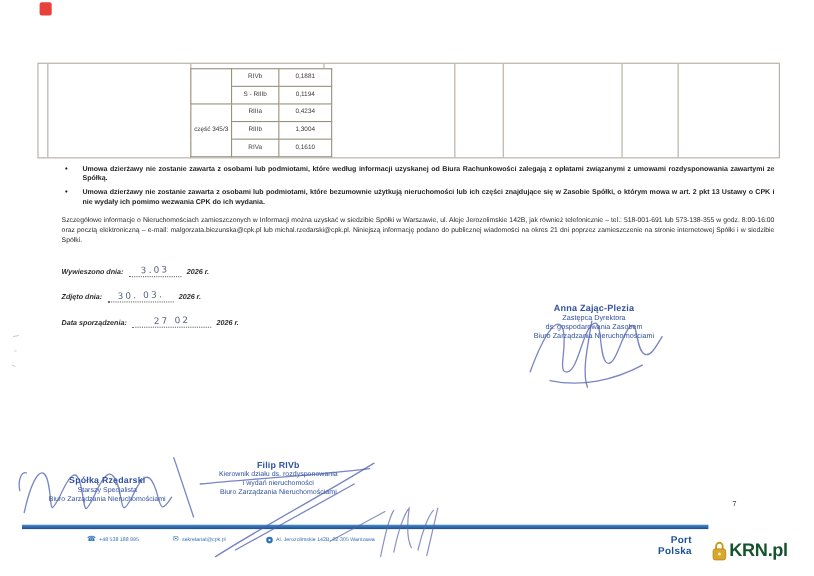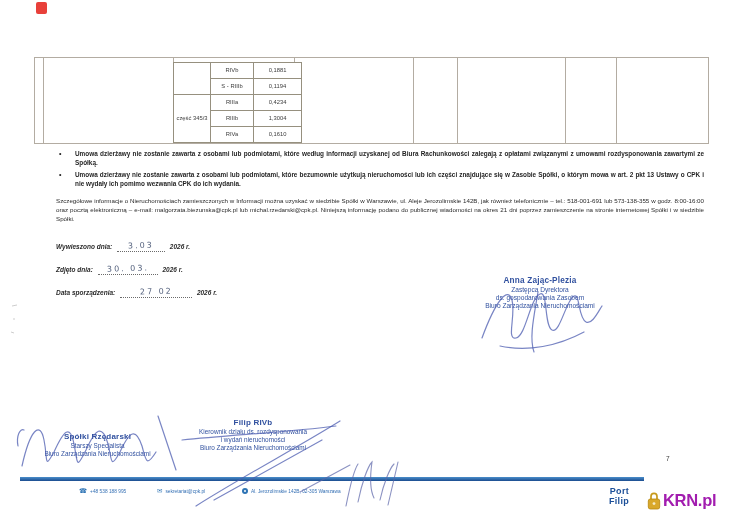--- a/index.html
+++ b/index.html
@@ -70,21 +70,21 @@
   .pin{width:6px;height:6px;border-radius:50%;background:#2e74b5;
        position:relative;flex:0 0 6px;}
   .pin::after{content:"";position:absolute;left:2px;top:2px;width:2px;height:2px;
               border-radius:50%;background:#fff;}
 
   .port-logo{position:absolute;left:565px;top:487px;width:64px;text-align:right;
              color:#1c4f98;font-weight:bold;font-size:9px;line-height:9.5px;
              letter-spacing:.3px;}
 
   .krn{position:absolute;left:647px;top:491px;display:flex;align-items:center;gap:2px;}
-  .krn-text{font-size:16.5px;font-weight:bold;color:#a21caf;letter-spacing:-.3px;}
+  .krn-text{font-size:16.5px;font-weight:bold;color:#14532d;letter-spacing:-.3px;}
 
   
   .sig-overlay{position:absolute;left:0;top:0;width:740px;height:524px;
                pointer-events:none;}
 </style>
 </head>
 <body>
 
 <div class="page">
 
@@ -159,21 +159,21 @@
   </div>
 
   <div class="stamp stamp-anna">
     <div class="s-name">Anna Zając-Plezia</div>
     <div>Zastępca Dyrektora</div>
     <div>ds. gospodarowania Zasobem</div>
     <div>Biuro Zarządzania Nieruchomościami</div>
   </div>
 
   <div class="stamp stamp-michal">
-    <div class="s-name">Spółki Rzędarski</div>
+    <div class="s-name">Spółką Rzędarski</div>
     <div>Starszy Specjalista</div>
     <div>Biuro Zarządzania Nieruchomościami</div>
   </div>
 
   <div class="stamp stamp-filip">
     <div class="s-name">Filip RIVb</div>
     <div>Kierownik działu ds. rozdysponowania</div>
     <div>i wydań nieruchomości</div>
     <div>Biuro Zarządzania Nieruchomościami</div>
   </div>
@@ -190,21 +190,21 @@
     <span class="ic">✉</span>
     <span>sekretariat@cpk.pl</span>
   </div>
   <div class="contact c-addr">
     <span class="pin"></span>
     <span>Al. Jerozolimskie 142B, 02-305 Warszawa</span>
   </div>
 
   <div class="port-logo">
     <div>Port</div>
-    <div>Filip</div>
+    <div>Polska</div>
   </div>
 
   <div class="krn">
     <svg width="14" height="19" viewBox="0 0 14 19">
       <path d="M4 9 V5.6 a3 3.2 0 0 1 6 0 V9" fill="none" stroke="#c79a1c" stroke-width="1.7"></path>
       <rect x="1.3" y="8" width="11.4" height="10" rx="2" fill="#d9a82a" stroke="#b8860b" stroke-width="0.8"></rect>
       <circle cx="7" cy="12.6" r="1.4" fill="#f6ecca"></circle>
     </svg>
     <span class="krn-text">KRN.pl</span>
   </div>

